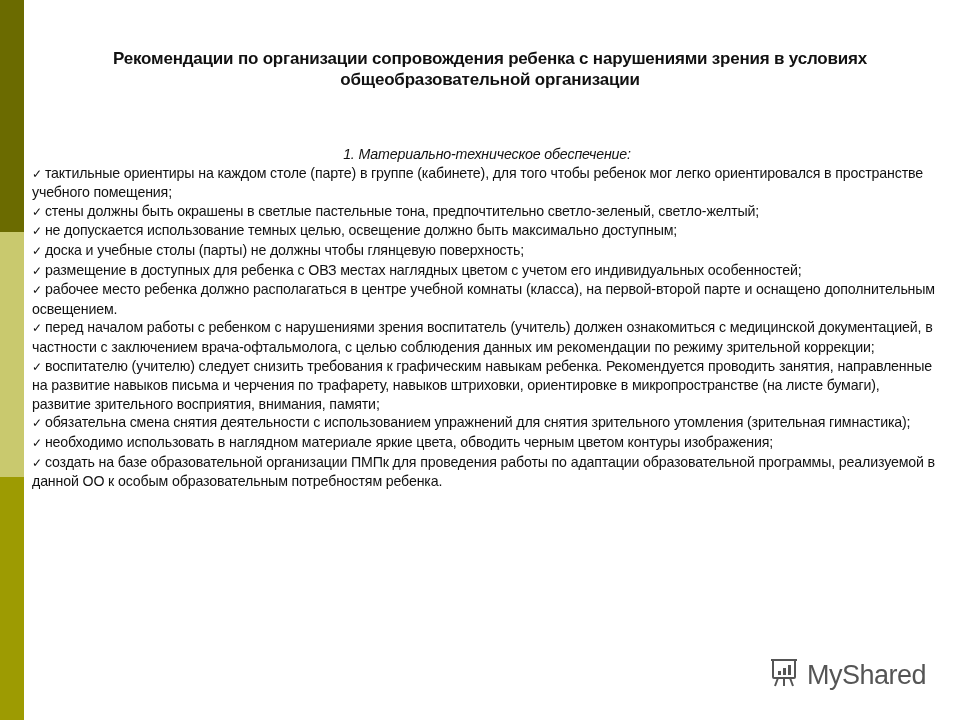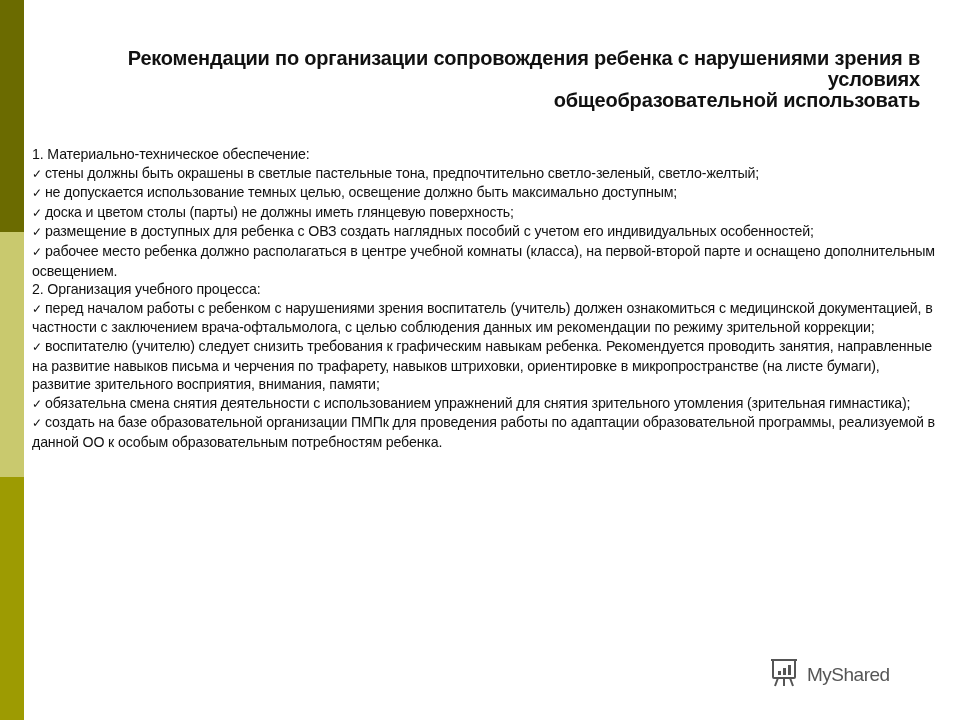--- a/index.html
+++ b/index.html
@@ -6,64 +6,65 @@
   body {
     width: 960px; height: 720px; overflow: hidden;
     background: #ffffff; position: relative;
     font-family: "Liberation Sans", sans-serif;
     color: #111;
   }
   .sidebar { position: absolute; left: 0; top: 0; width: 24px; height: 720px; }
   .band { position: absolute; left: 0; width: 24px; }
   .title {
     position: absolute; left: 60px; width: 860px; top: 48px;
-    text-align: right; font-weight: bold; font-size: 20px; line-height: 21px;
+    text-align: center; font-weight: bold; font-size: 17px; line-height: 21px;
     letter-spacing: -0.2px;
   }
   .content {
     position: absolute; left: 32px; top: 145px; width: 910px;
     font-size: 14.2px; line-height: 18.6px; letter-spacing: -0.15px;
   }
-  .section-head { text-align: left; }
+  .section-head { text-align: center; font-style: italic; }
   .item { margin: 0; }
   .check { font-size: 12px; margin-right: 3px; }
   .logo {
     position: absolute; left: 767px; top: 655px; height: 40px;
     display: flex; align-items: center; gap: 6px; color: #4a4a4a;
   }
-  .logo-text { font-size: 19px; letter-spacing: -0.5px; color: #555; }
+  .logo-text { font-size: 27px; letter-spacing: -0.5px; color: #555; }
 </style>
 </head>
 <body>
 
 <div class="sidebar">
   <div class="band" id="band0" style="background: rgb(107, 107, 0); top: 0px; height: 232px;"></div>
   <div class="band" id="band1" style="background: rgb(201, 201, 110); top: 232px; height: 245px;"></div>
   <div class="band" id="band2" style="background: rgb(157, 155, 2); top: 477px; height: 243px;"></div>
 </div>
 
 <div class="title">
   <div>Рекомендации по организации сопровождения ребенка с нарушениями зрения в условиях</div>
-  <div>общеобразовательной использовать</div>
+  <div>общеобразовательной организации</div>
 </div>
 
 <div class="content">
   <div>
     <div class="section-head">1. Материально-техническое обеспечение:</div>
+    <p class="item"><span class="check">✓</span><span>тактильные ориентиры на каждом столе (парте) в группе (кабинете), для того чтобы ребенок мог легко ориентировался в пространстве учебного помещения;</span></p>
     <p class="item"><span class="check">✓</span><span>стены должны быть окрашены в светлые пастельные тона, предпочтительно светло-зеленый, светло-желтый;</span></p>
     <p class="item"><span class="check">✓</span><span>не допускается использование темных целью, освещение должно быть максимально доступным;</span></p>
-    <p class="item"><span class="check">✓</span><span>доска и цветом столы (парты) не должны иметь глянцевую поверхность;</span></p>
-    <p class="item"><span class="check">✓</span><span>размещение в доступных для ребенка с ОВЗ создать наглядных пособий с учетом его индивидуальных особенностей;</span></p>
+    <p class="item"><span class="check">✓</span><span>доска и учебные столы (парты) не должны чтобы глянцевую поверхность;</span></p>
+    <p class="item"><span class="check">✓</span><span>размещение в доступных для ребенка с ОВЗ местах наглядных цветом с учетом его индивидуальных особенностей;</span></p>
     <p class="item"><span class="check">✓</span><span>рабочее место ребенка должно располагаться в центре учебной комнаты (класса), на первой-второй парте и оснащено дополнительным освещением.</span></p>
   </div>
   <div>
-    <div class="section-head">2. Организация учебного процесса:</div>
     <p class="item"><span class="check">✓</span><span>перед началом работы с ребенком с нарушениями зрения воспитатель (учитель) должен ознакомиться с медицинской документацией, в частности с заключением врача-офтальмолога, с целью соблюдения данных им рекомендации по режиму зрительной коррекции;</span></p>
     <p class="item"><span class="check">✓</span><span>воспитателю (учителю) следует снизить требования к графическим навыкам ребенка. Рекомендуется проводить занятия, направленные на развитие навыков письма и черчения по трафарету, навыков штриховки, ориентировке в микропространстве (на листе бумаги), развитие зрительного восприятия, внимания, памяти;</span></p>
     <p class="item"><span class="check">✓</span><span>обязательна смена снятия деятельности с использованием упражнений для снятия зрительного утомления (зрительная гимнастика);</span></p>
+    <p class="item"><span class="check">✓</span><span>необходимо использовать в наглядном материале яркие цвета, обводить черным цветом контуры изображения;</span></p>
     <p class="item"><span class="check">✓</span><span>создать на базе образовательной организации ПМПк для проведения работы по адаптации образовательной программы, реализуемой в данной ОО к особым образовательным потребностям ребенка.</span></p>
   </div>
 </div>
 
 <div class="logo">
   <span>
     <svg width="34" height="34" viewBox="0 0 34 34" fill="none" stroke="#555" stroke-width="2">
       <rect x="6" y="4" width="22" height="18" rx="1"></rect>
       <path d="M4 4 h26"></path>
       <rect x="11" y="15" width="3" height="4" fill="#555" stroke="none"></rect>

